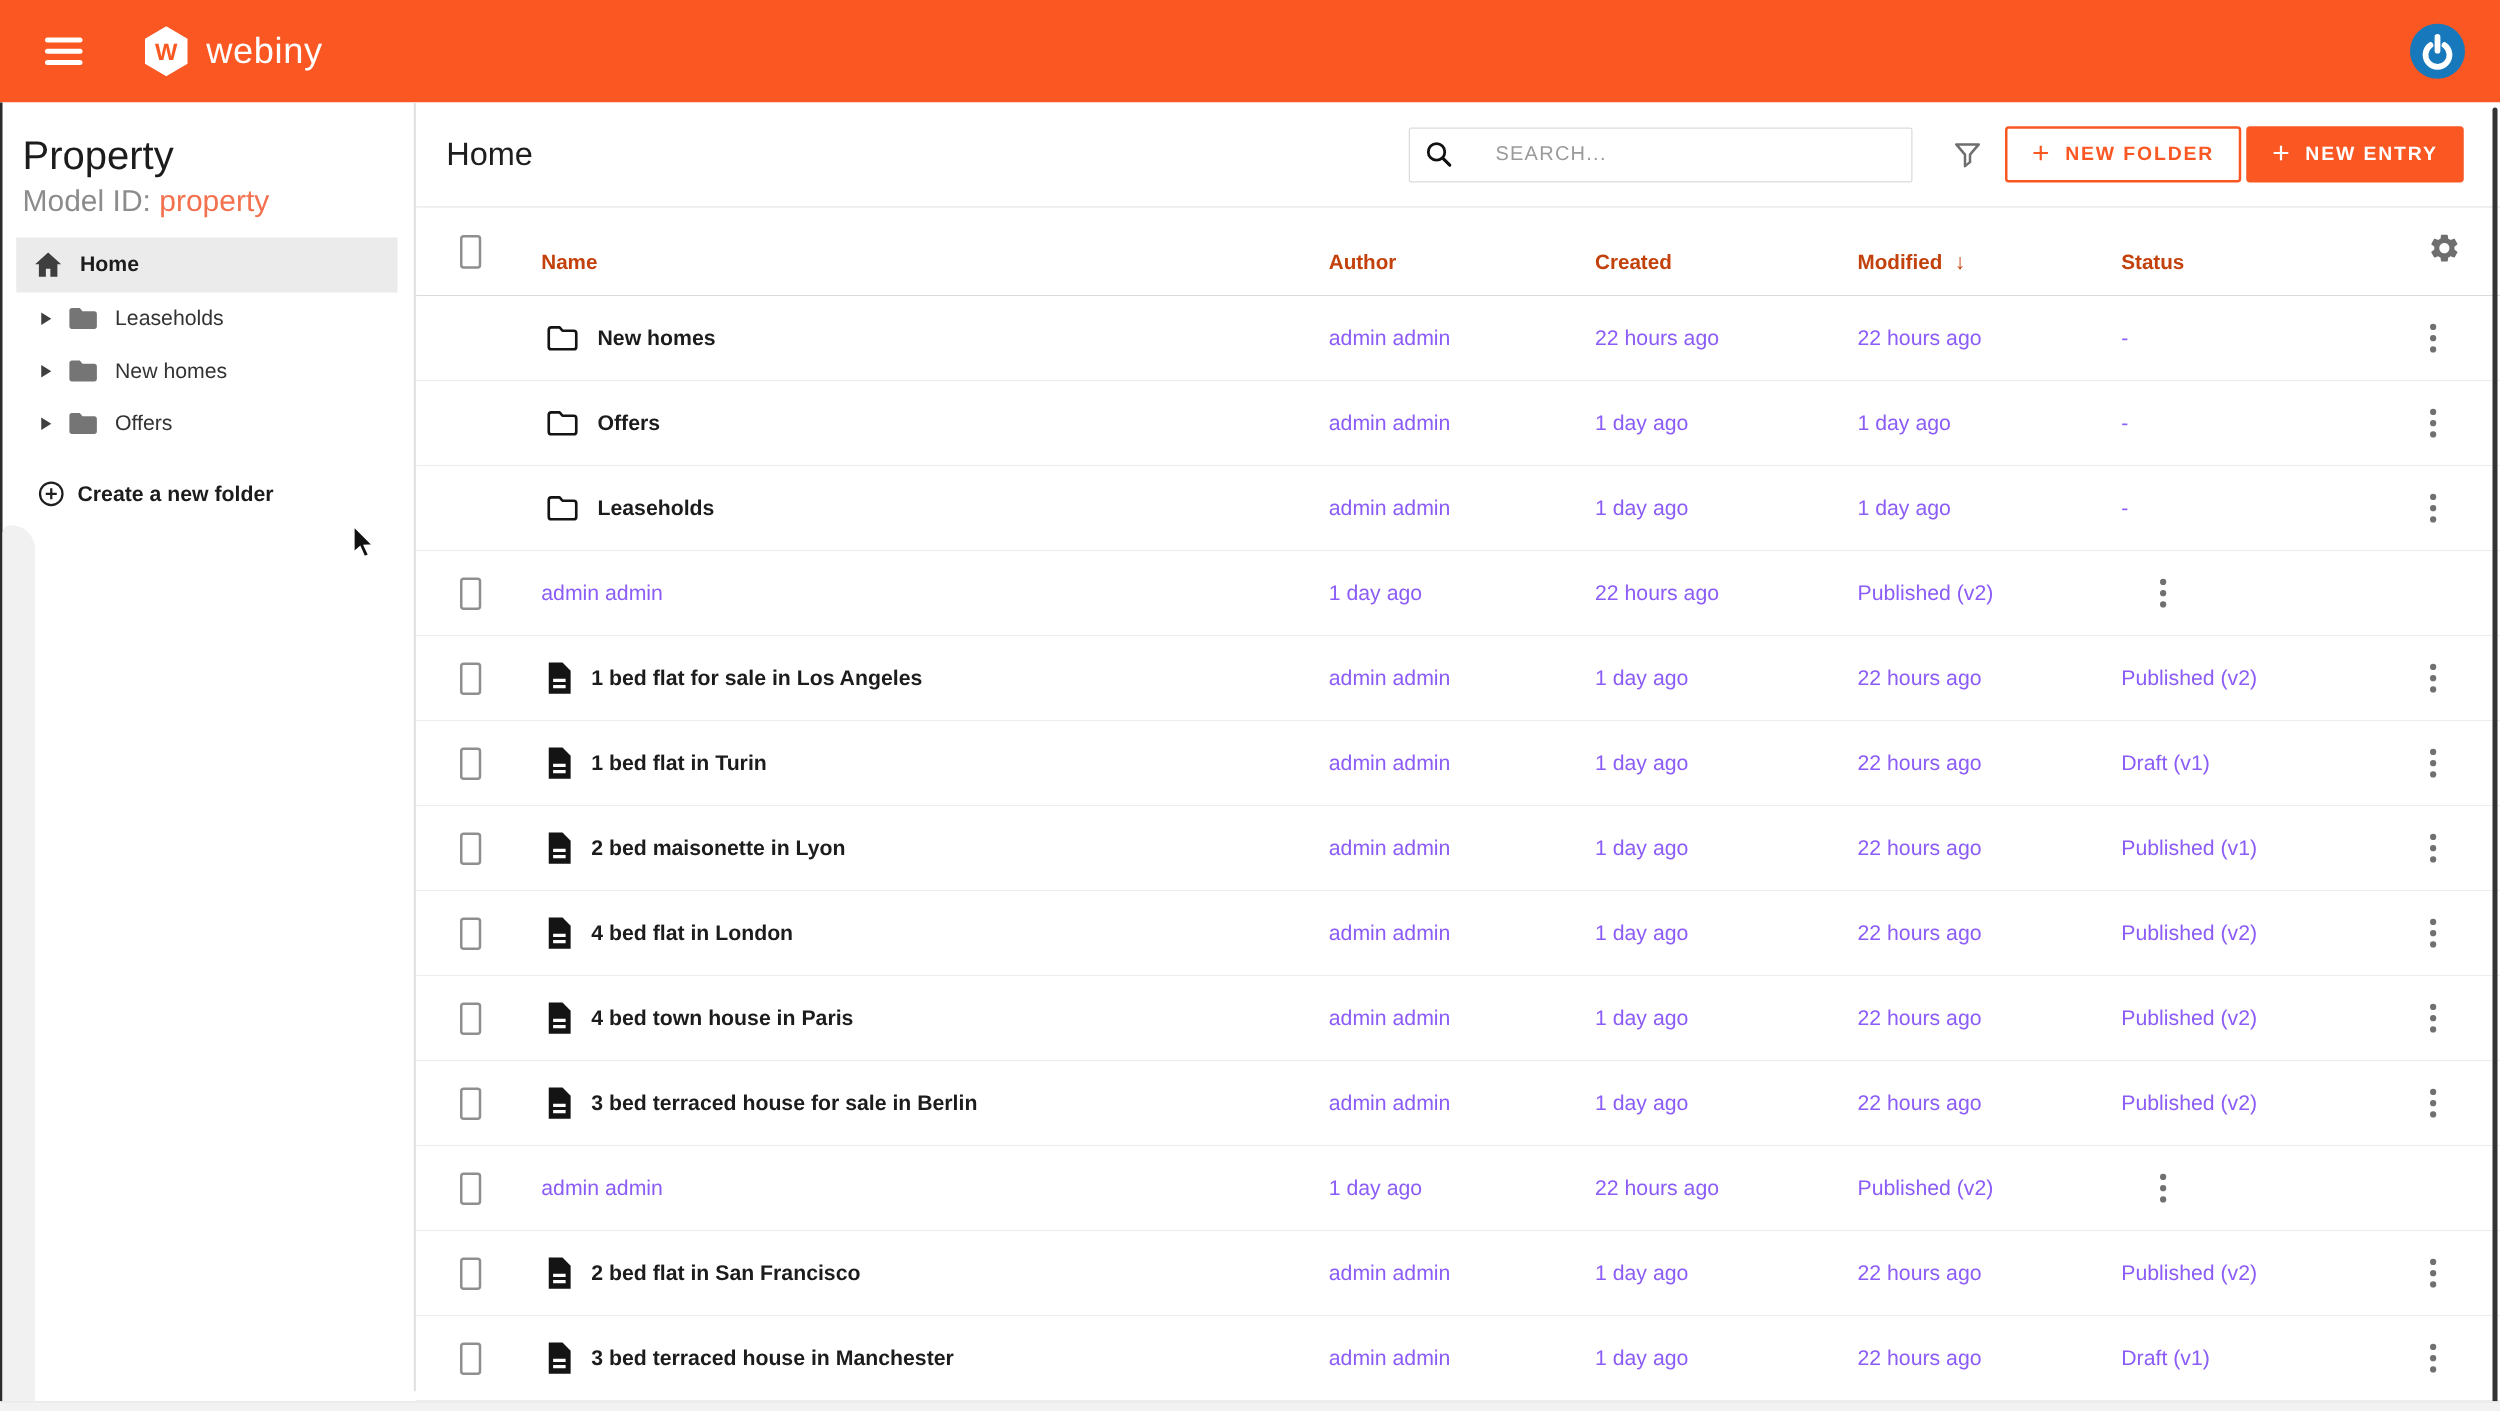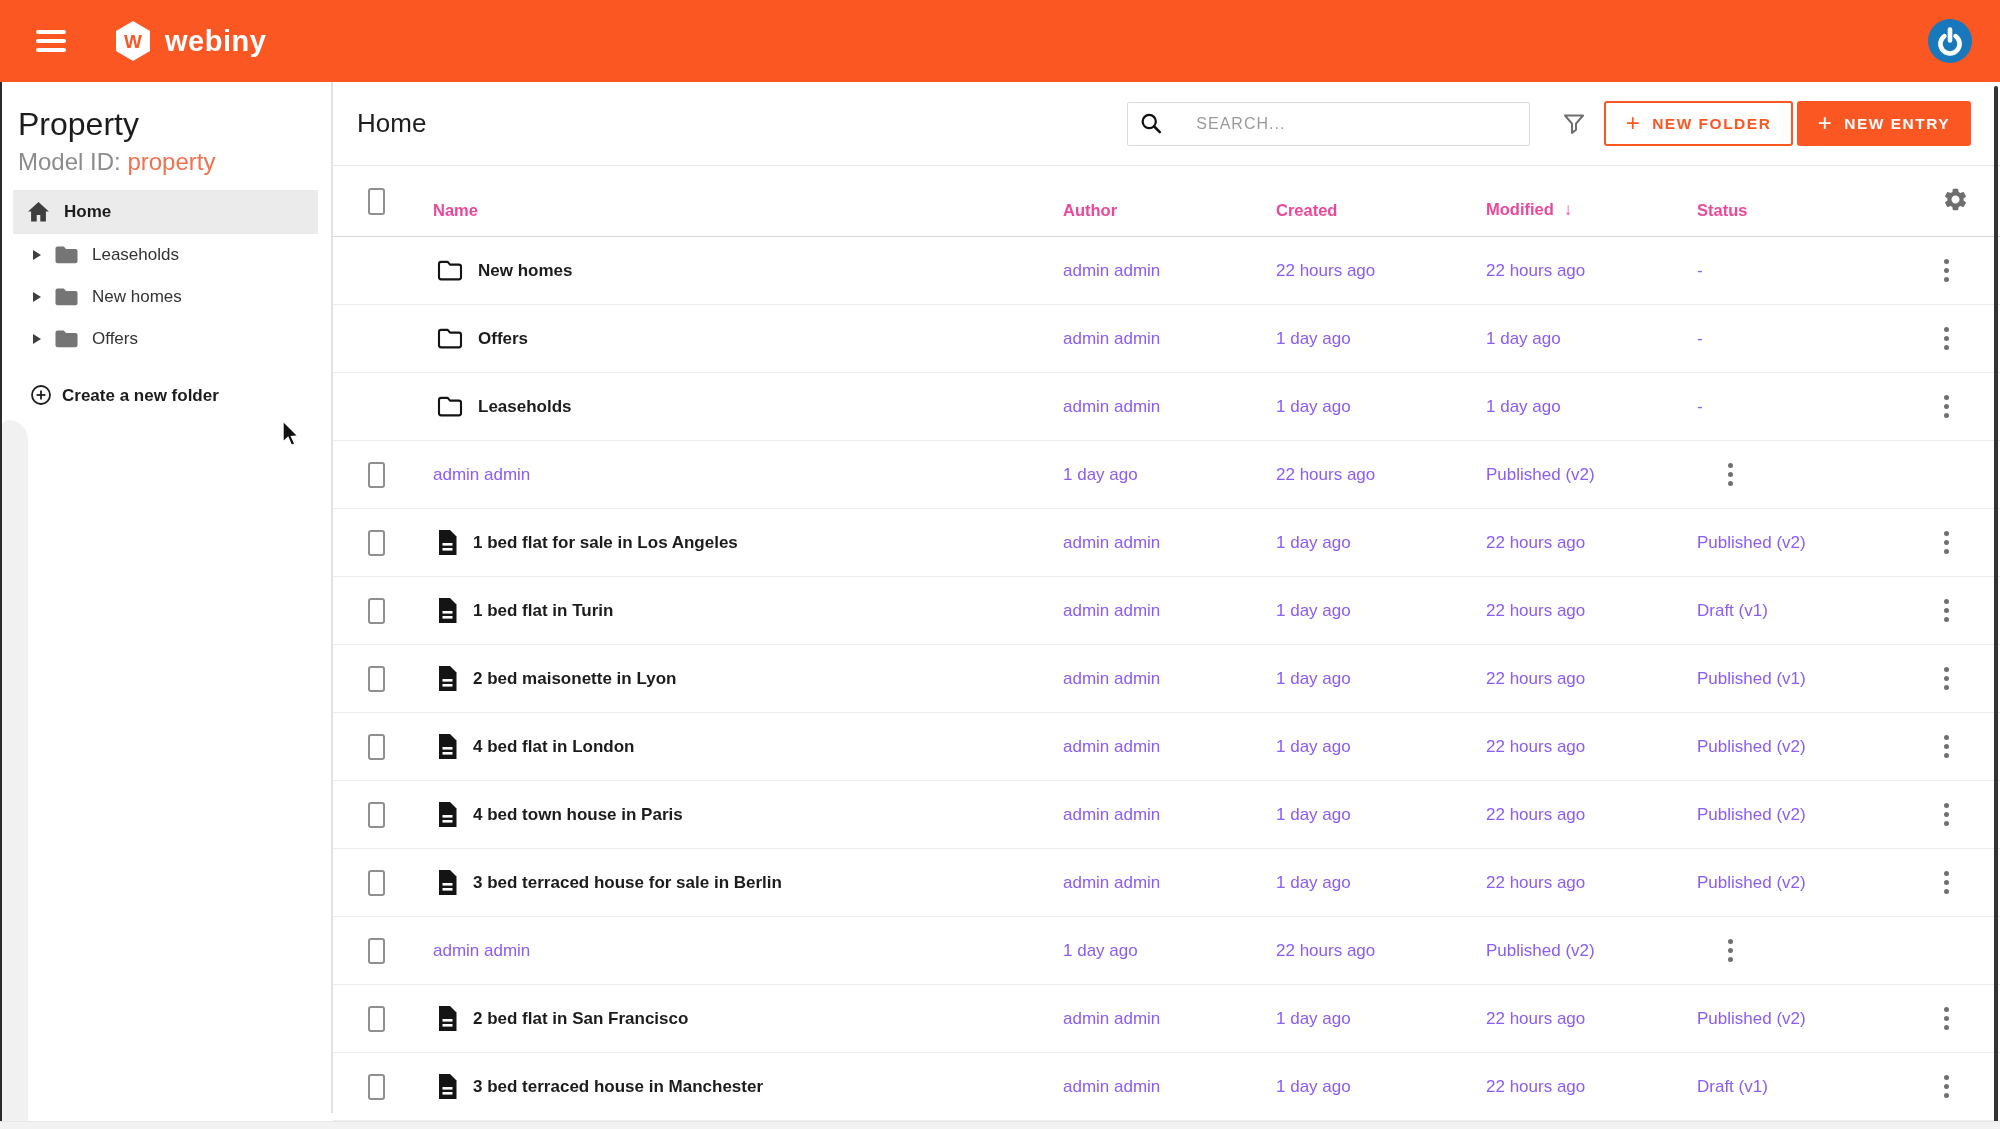--- a/index.html
+++ b/index.html
@@ -7,21 +7,21 @@
     font-family:"Liberation Sans","DejaVu Sans",sans-serif; }
   .page { position:relative; width:2000px; height:1129px; }
 
   
   .appbar { position:absolute; top:0; left:0; width:2000px; height:82px;
     background:#FA5723; display:flex; align-items:center; padding-left:36px; }
   .hamburger { width:30px; height:22px; display:flex; flex-direction:column;
     justify-content:space-between; cursor:pointer; }
   .hamburger span { display:block; height:4px; background:#fff; border-radius:2px; }
   .logo-wrap { display:flex; align-items:center; margin-left:48px; }
-  .brand-text { color:#fff; font-size:29px; font-weight:bold; letter-spacing:.5px; margin-left:13px; }
+  .brand-text { color:#fff; font-size:29px; font-weight:normal; letter-spacing:.5px; margin-left:13px; }
   .avatar { margin-left:auto; margin-right:27px; width:46px; height:46px; border-radius:50%;
     cursor:pointer; }
 
   
   .sidebar { position:absolute; top:82px; left:0; width:333px; bottom:16px; background:#fff;
     border-right:2px solid #E2E2E2; }
   .sb-title { margin:24px 0 0 18px; font-size:32px; line-height:36px; font-weight:400; color:#1C1C1C; }
   .sb-model { margin:8px 4px 0 18px; font-size:24px; line-height:24px; color:#8C8C8C; }
   .sb-model .model-link { color:#F3714E; }
   .sb-nav { margin-top:16px; }
@@ -54,21 +54,21 @@
   .filter-btn { margin-left:31px; width:26px; height:26px; cursor:pointer; }
   .btn { height:45px; border-radius:3px; display:flex; align-items:center; justify-content:center;
     font-size:15.5px; font-weight:600; letter-spacing:1.5px; cursor:pointer; }
   .btn .plus { font-size:24px; font-weight:400; margin-right:11px; position:relative; top:-1px; }
   .btn-outline { margin-left:17px; width:189px; background:#fff; border:2px solid #FA5723; color:#FA5723; }
   .btn-filled { margin-left:4px; width:174px; background:#FA5723; border:2px solid #FA5723; color:#fff; }
 
   
   .grid { display:grid; grid-template-columns:100px 630px 213px 210px 211px 216px 1fr; align-items:center; }
   .thead { height:71px; border-bottom:1px solid #DBDBDB; }
-  .th { font-size:16.5px; font-weight:600; color:#ec4899; cursor:pointer;margin-top:18px; }
+  .th { font-size:16.5px; font-weight:600; color:#c2410c; cursor:pointer;margin-top:18px; }
   .sort-arrow { font-size:17px; margin-left:10px; font-weight:400; }
   .gear { margin-left:29px; cursor:pointer; }
   .checkbox { width:17px; height:26px; border:2px solid #8F8F8F; border-radius:3px; background:#fff;
     margin-left:35px; cursor:pointer; }
   .trow { height:68px; border-bottom:1px solid #EDEDED; background:#fff; }
   .c-name { display:flex; align-items:center; }
   .c-name .icon { margin-left:4px; display:flex; }
   .c-name .name-text { margin-left:15px; font-size:17px; font-weight:600; color:#1C1C1C; }
   .meta { font-size:17px; color:#8b5cf6; }
   .kebab { margin-left:31px; width:6px; display:flex; flex-direction:column; cursor:pointer; }

